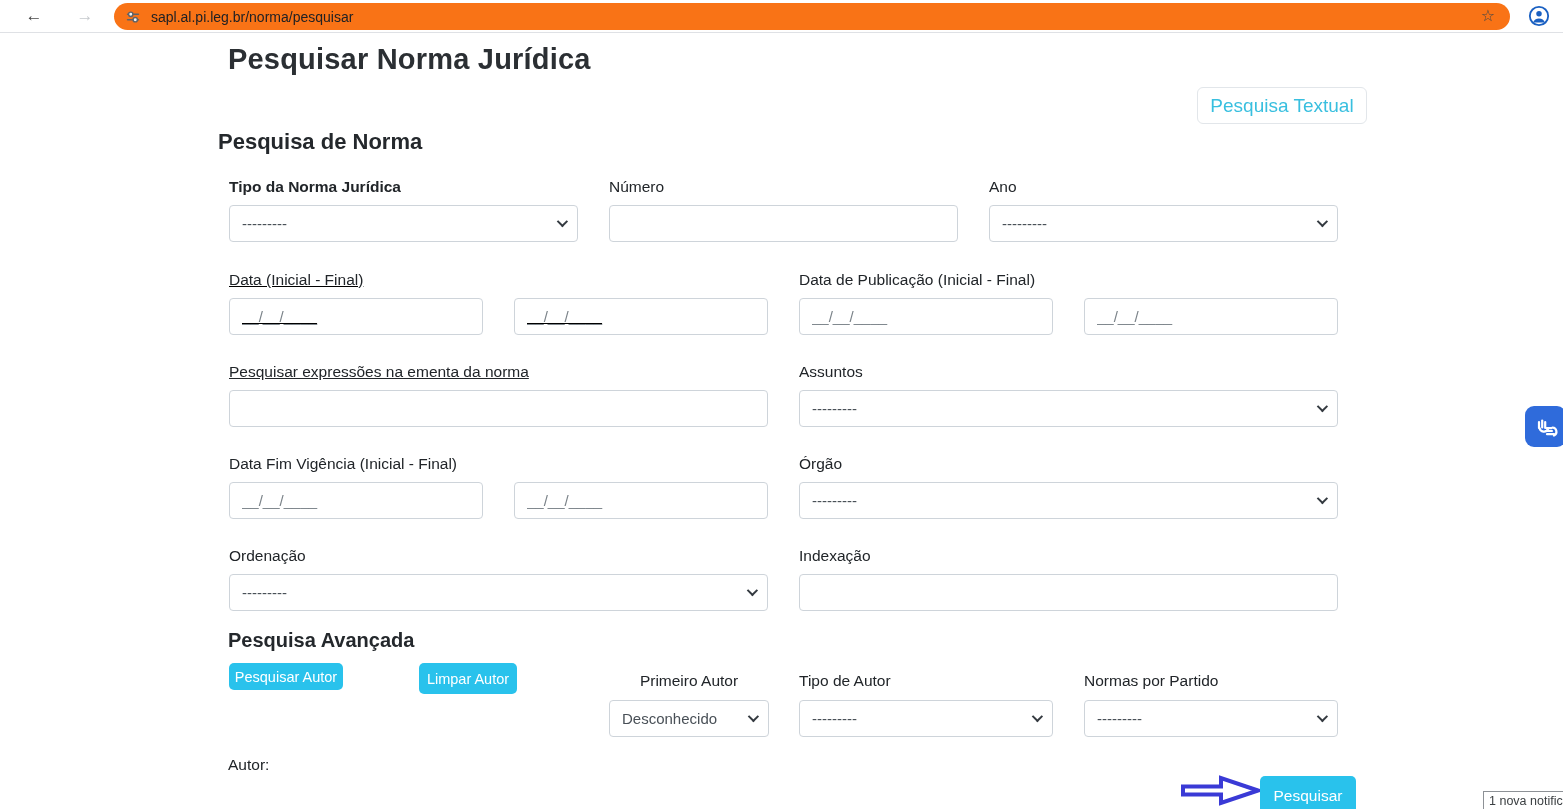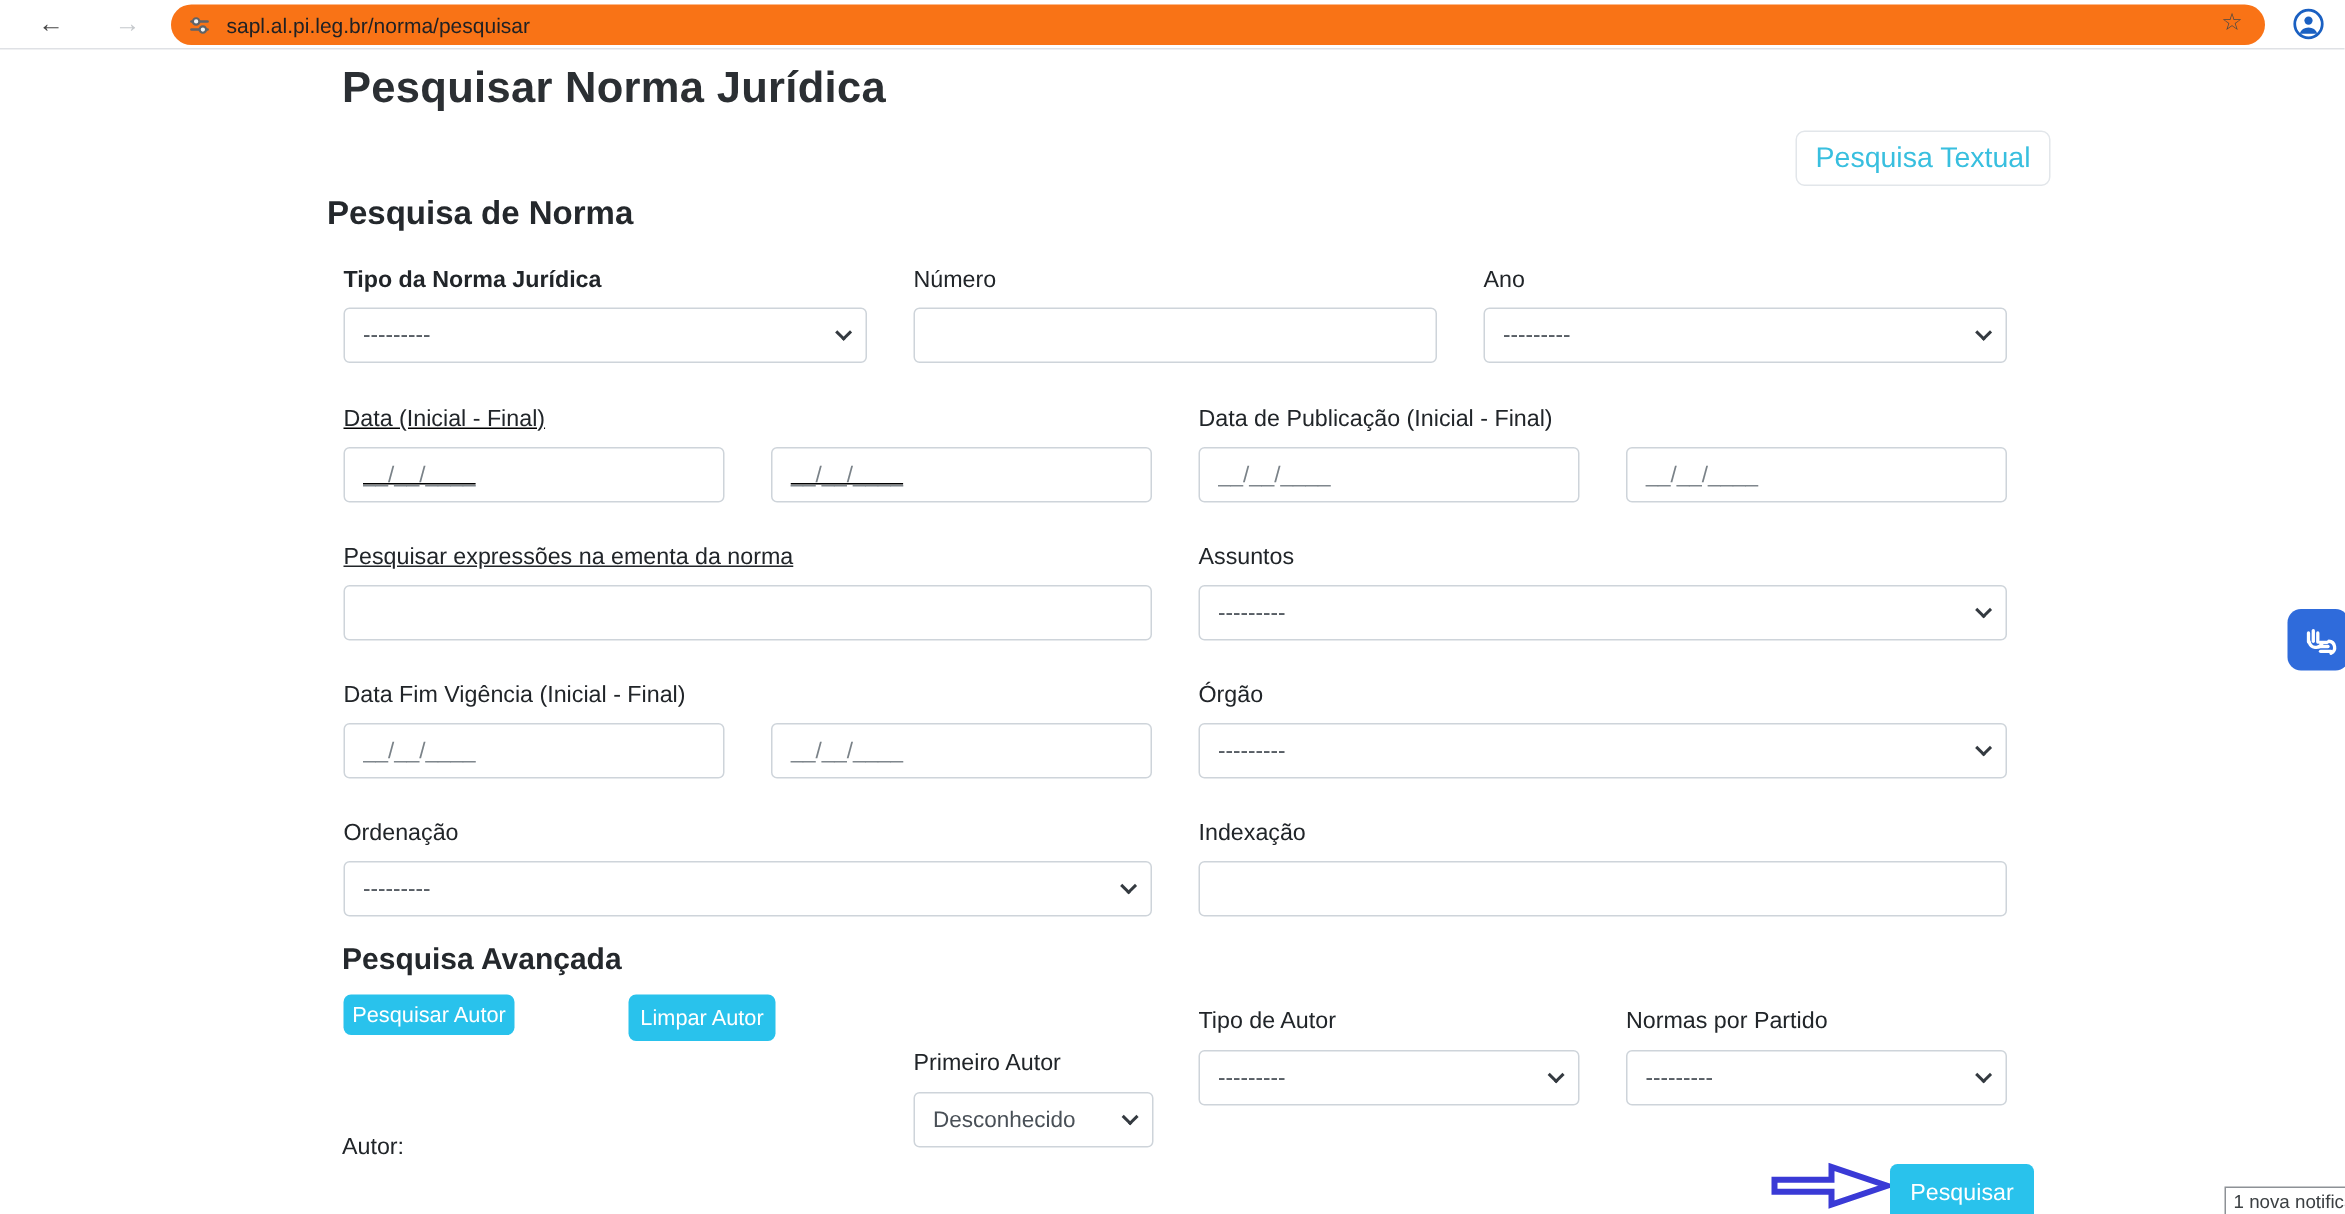--- a/index.html
+++ b/index.html
@@ -164,21 +164,21 @@
 <div class="group" style="left:799px; top:547px; width:539px;">
   <span class="lbl" style="margin-bottom:9px;">Indexação</span>
   <input class="ctrl" style="">
 </div>
 
 <h3 class="adv-title">Pesquisa Avançada</h3>
 
 <button class="btn-cyan" style="position:absolute; left:229px; top:663px; width:114px; height:27px;">Pesquisar Autor</button>
 <button class="btn-cyan" style="position:absolute; left:419px; top:663px; width:98px; height:31px;">Limpar Autor</button>
 
-<div class="group" style="left:609px; top:700px; width:160px;">
+<div class="group" style="left:609px; top:672px; width:160px;text-align:center;">
   <span class="lbl" style="margin-bottom:10px;">Primeiro Autor</span>
   <div class="sel">
     <span class="val">Desconhecido</span>
     <span class="chev"></span>
   </div>
 </div>
 <div class="group" style="left:799px; top:672px; width:254px;">
   <span class="lbl" style="margin-bottom:10px;">Tipo de Autor</span>
   <div class="sel">
     <span class="val">---------</span>

